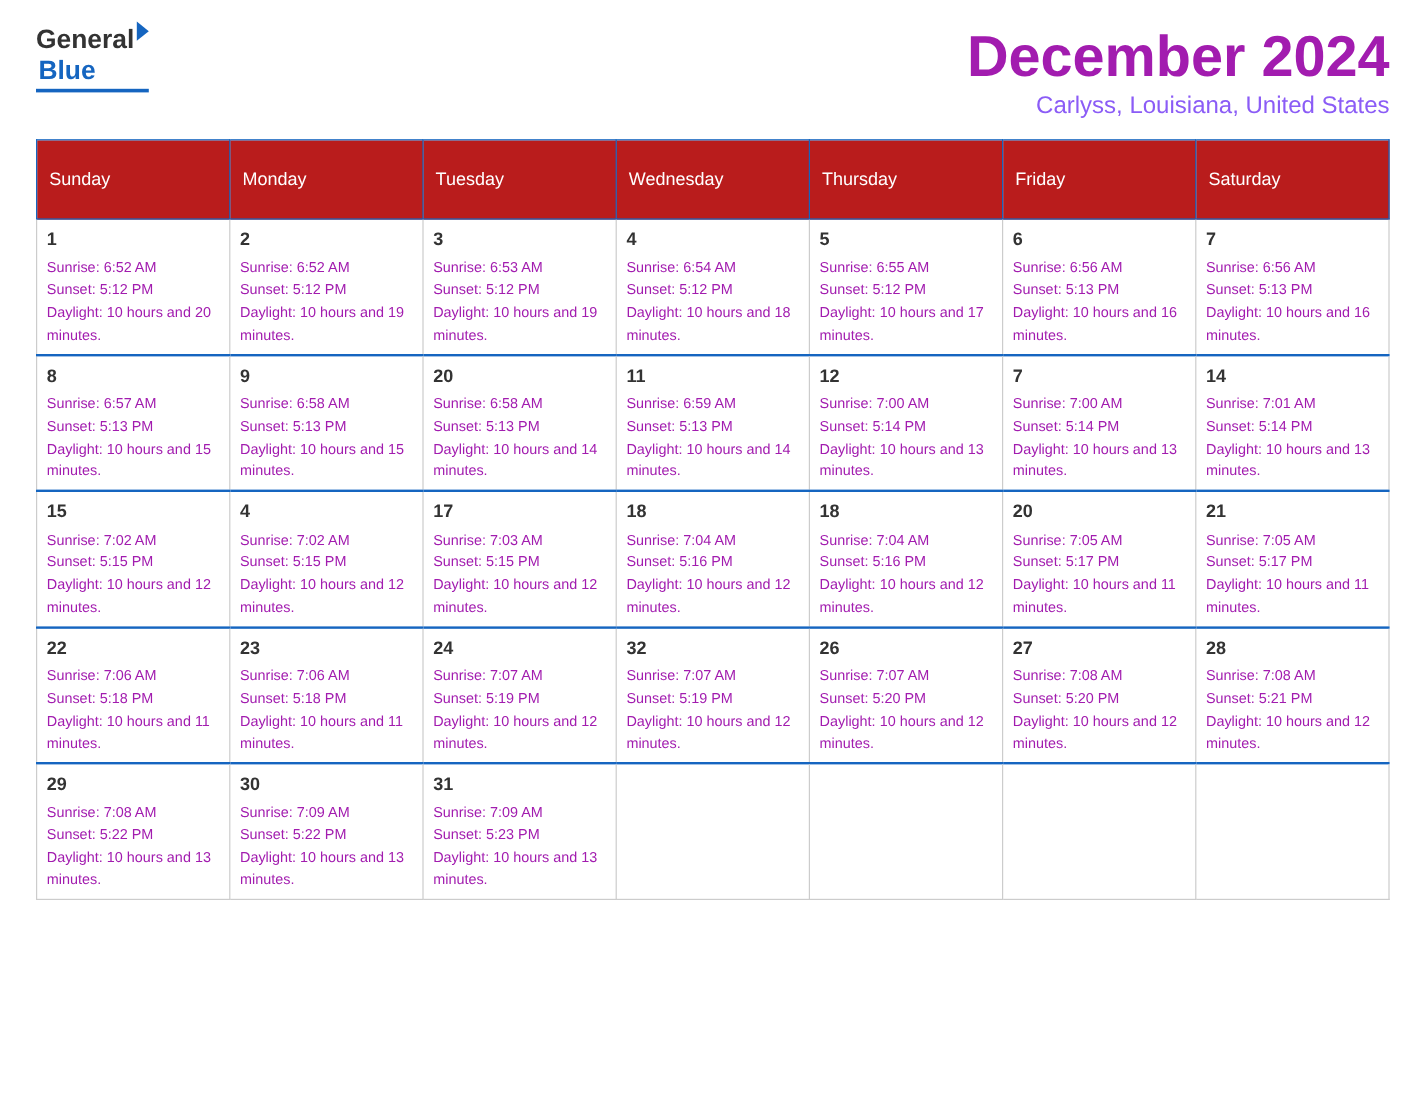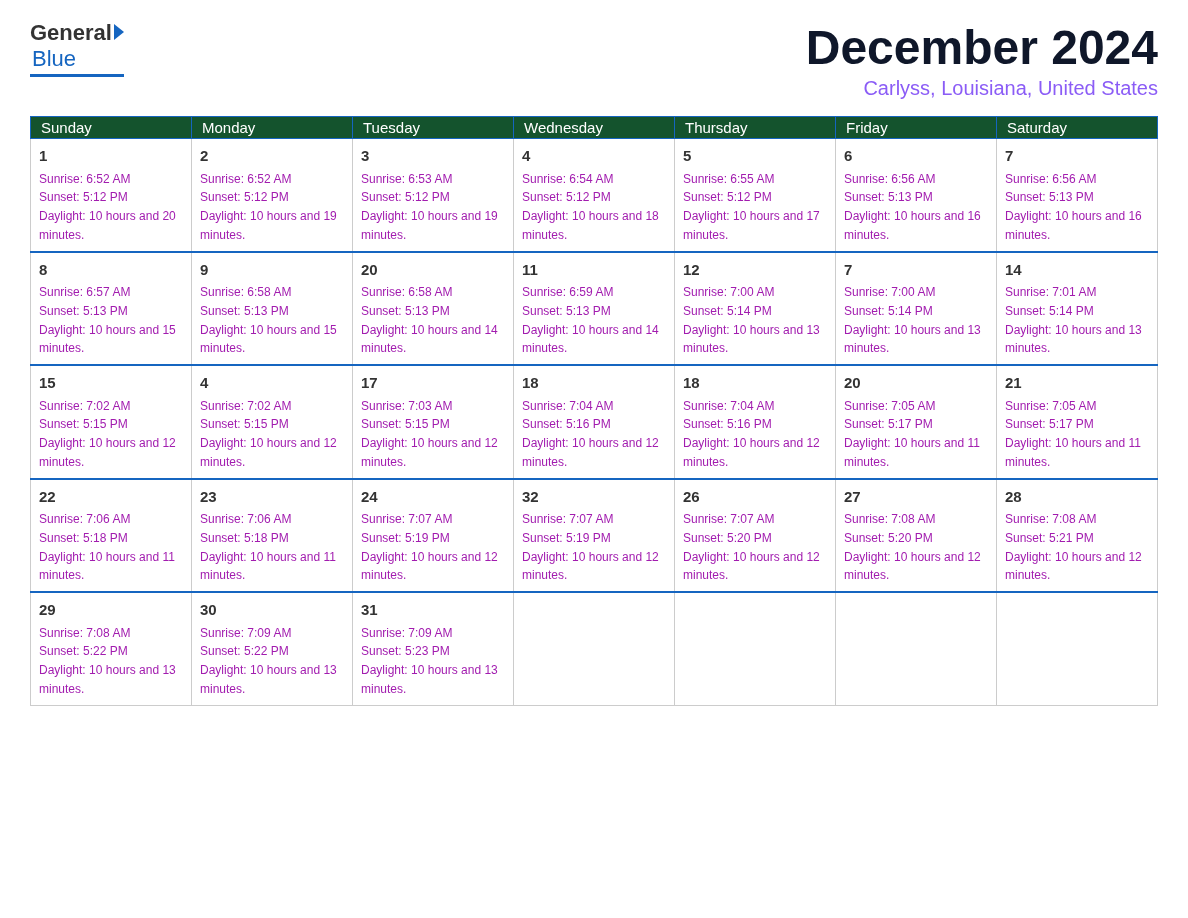--- a/index.html
+++ b/index.html
@@ -17,21 +17,21 @@
       align-items: flex-start;
       margin-bottom: 16px;
     }
     .logo {
       display: flex;
       flex-direction: column;
       align-items: flex-start;
     }
     .logo-text {
       display: flex;
-      align-items: center;
+      align-items: flex-start;
       font-size: 22px;
       font-weight: bold;
       color: #333;
     }
     .logo-general { color: #333; }
     .logo-blue { color: #1565C0; }
     .logo-triangle {
       width: 0; height: 0;
       border-left: 10px solid #1565C0;
       border-top: 8px solid transparent;
@@ -44,38 +44,38 @@
       height: 3px;
       background: #1565C0;
       margin-top: 2px;
     }
     .title-area {
       text-align: right;
     }
     .month-year {
       font-size: 48px;
       font-weight: bold;
-      color: #0f172a;
+      color: #a21caf;
     }
     .location {
       font-size: 20px;
       color: #8b5cf6;
       margin-top: 2px;
     }
     .calendar-table {
       width: 100%;
       border-collapse: collapse;
       border: 1px solid #aaa;
     }
     .calendar-table th {
-      background: #14532d;
+      background: #b91c1c;
       color: #fff;
       font-size: 15px;
       font-weight: normal;
-      padding: 2px 10px;
+      padding: 24px 10px;
       text-align: left;
       border: 1px solid #1565C0;
     }
     .calendar-table td {
       vertical-align: top;
       padding: 6px 8px;
       border: 1px solid #ccc;
       font-size: 12.5px;
       line-height: 1.5;
       min-height: 90px;
@@ -100,21 +100,21 @@
 </head>
 <body>
 
 <div class="header-area">
   <div class="logo">
     <div class="logo-text">
       <span class="logo-general">General</span>
       <span class="logo-triangle"></span>
     </div>
     <div style="margin-left:2px;">
-      <span class="logo-blue" style="font-size:22px;font-weight:normal;color:#1565C0;">Blue</span>
+      <span class="logo-blue" style="font-size:22px;font-weight:bold;color:#1565C0;">Blue</span>
     </div>
     <div class="logo-line"></div>
   </div>
   <div class="title-area">
     <div class="month-year">December 2024</div>
     <div class="location">Carlyss, Louisiana, United States</div>
   </div>
 </div>
 
 <table class="calendar-table">

